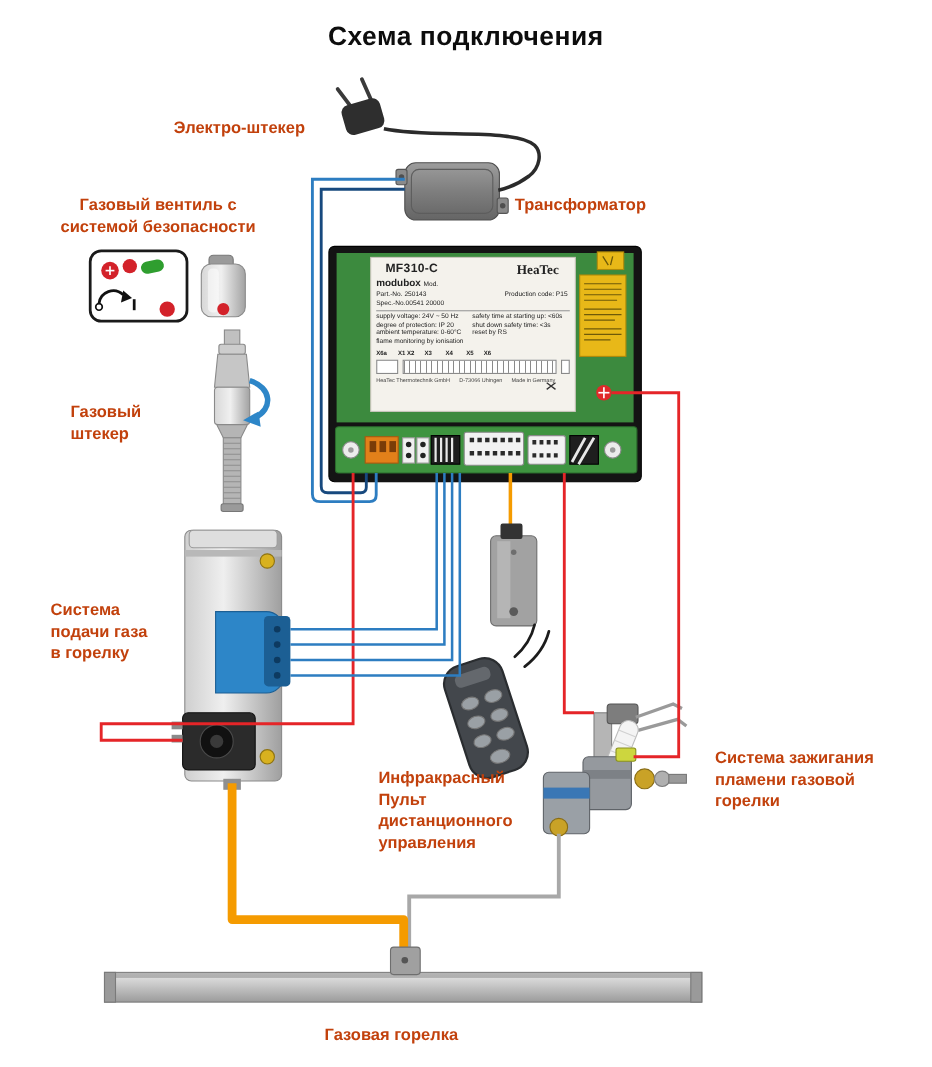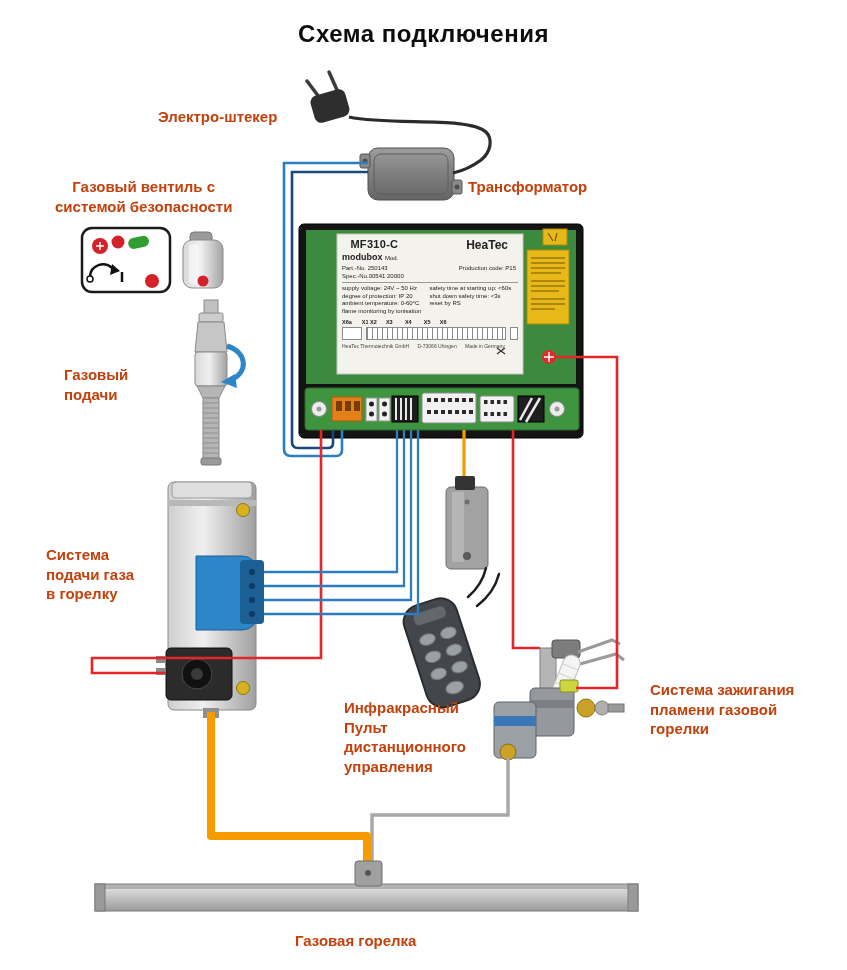--- a/index.html
+++ b/index.html
@@ -10,21 +10,21 @@
          font-size:24px;font-weight:bold;letter-spacing:0.5px;}
   .lbl{position:absolute;font-weight:bold;font-size:15px;color:#c2410c;
        white-space:pre-line;line-height:1.3;}
   
   .ctrl-label{position:absolute;left:337px;top:234px;width:186px;height:140px;
               box-sizing:border-box;padding:4px 5px;font-size:6px;line-height:1.25;color:#222;}
   .cl-head{display:flex;justify-content:space-between;align-items:flex-start;}
   .cl-model{font-size:11px;font-weight:bold;letter-spacing:0.3px;text-align:right;}
   .cl-series{font-size:9px;font-weight:bold;}
   .cl-mod{font-weight:normal;font-size:6px;}
-  .cl-brand{font-family:Liberation Sans, sans-serif;font-size:12px;font-weight:bold;margin-right:10px;}
+  .cl-brand{font-family:Liberation Serif, serif;font-size:12px;font-weight:bold;margin-right:10px;}
   .cl-ids{display:flex;justify-content:space-between;margin-top:2px;
           border-bottom:1px solid #999;padding-bottom:2px;}
   .cl-prod{margin-right:2px;}
   .cl-specs{display:flex;gap:8px;margin-top:2px;}
   .pre{white-space:pre-line;}
   .prews{white-space:pre;}
   .cl-terms{margin-top:4px;display:flex;gap:10px;font-size:5.5px;font-weight:bold;}
   .cl-picto{display:flex;gap:4px;height:13px;margin-top:1px;}
   .pbox{border:1px solid #8a8a8a;background:#fff;box-sizing:border-box;}
   .pbox.small{width:20px;}
@@ -246,21 +246,21 @@
     <circle cx="368" cy="873" r="3" fill="#555"></circle>
   </g>
 </svg>
 
 <div class="title">Схема подключения</div>
 <div class="lbl" style="left:158px;top:107px;">Электро-штекер</div>
 <div class="lbl" style="left:468px;top:177px;">Трансформатор</div>
 <div class="lbl" style="left:55px;top:177px;text-align:center;">Газовый вентиль с
 системой безопасности</div>
 <div class="lbl" style="left:64px;top:365px;">Газовый
-подачи</div>
+штекер</div>
 <div class="lbl" style="left:46px;top:545px;">Система
 подачи газа
 в горелку</div>
 <div class="lbl" style="left:344px;top:698px;">Инфракрасный
 Пульт
 дистанционного
 управления</div>
 <div class="lbl" style="left:650px;top:680px;">Система зажигания
 пламени газовой
 горелки</div>

